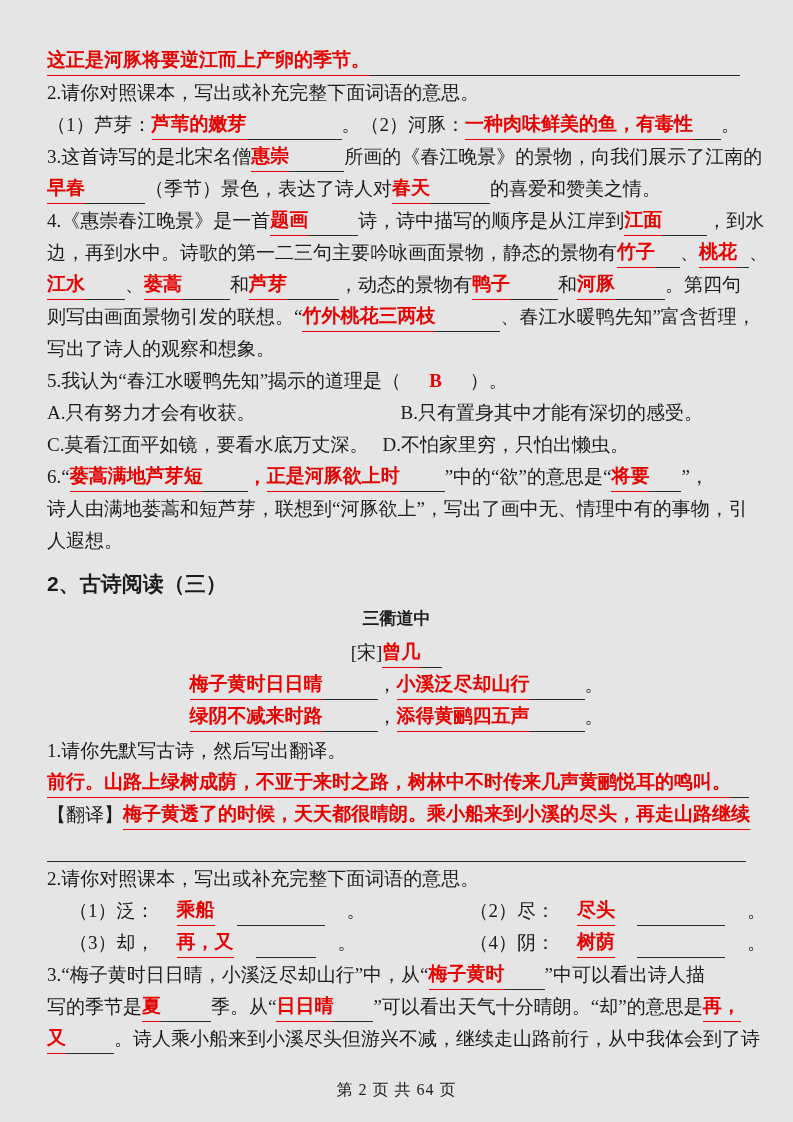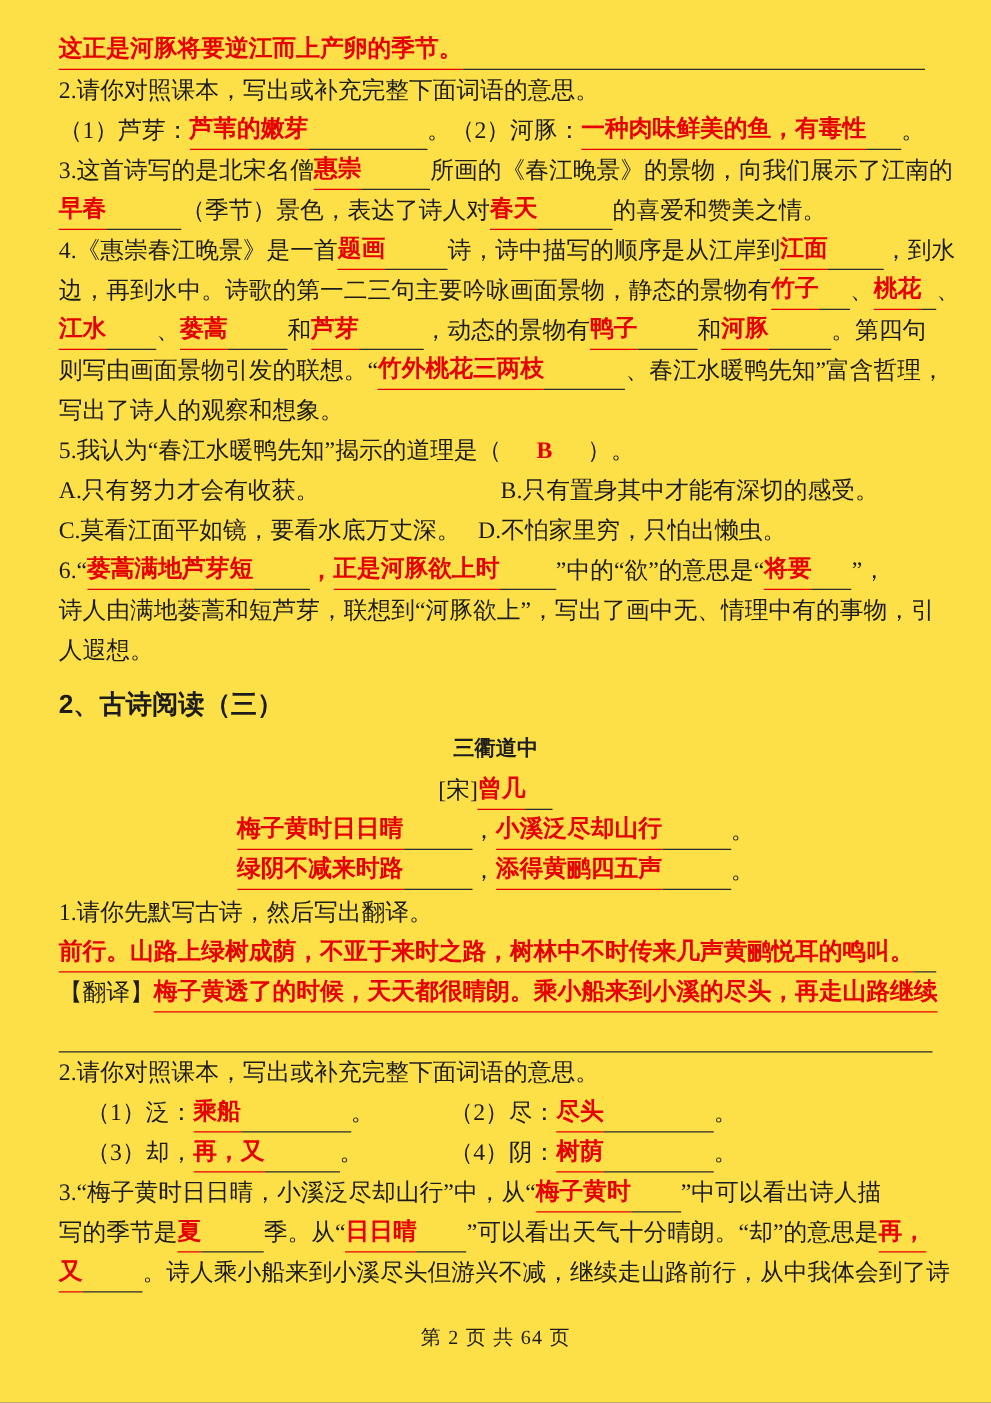--- a/index.html
+++ b/index.html
@@ -4,33 +4,33 @@
 <style>
   :root{
     --red:#e60000;
     --ink:#1c1c1c;
     --line:#2b2b2b;
   }
   *{margin:0;padding:0;box-sizing:border-box;}
   html,body{background:#888;}
   body{display:flex;justify-content:center;}
   .page{
-    width:793px;height:1122px;background:#fde047;
-    padding:24px 47px 0 47px;
+    width:793px;height:1122px;background:#e5e5e5;
+    padding:44px 47px 0 47px;
     font-family:"Liberation Serif","DejaVu Serif",serif;
     color:var(--ink);
     overflow:hidden;
     position:relative;
   }
   .row{
     display:flex;align-items:flex-end;
     height:32px;font-size:19px;white-space:pre;
   }
   .row.center{justify-content:center;}
-  .row.indent{padding-left:22px;}
+  .row.indent{padding-left:22px;gap:22px;}
   .seg-n{line-height:30px;flex:0 0 auto;margin-top:40px;}
   .seg-a{
     line-height:30px;flex:0 0 auto;
     color:var(--red);font-weight:700;
     border-bottom:1.6px solid var(--red);
   }
   .seg-r{line-height:30px;flex:0 0 auto;color:var(--red);font-weight:700;}
   .seg-b{
     flex:0 0 auto;height:30px;
     border-bottom:1.6px solid var(--line);

